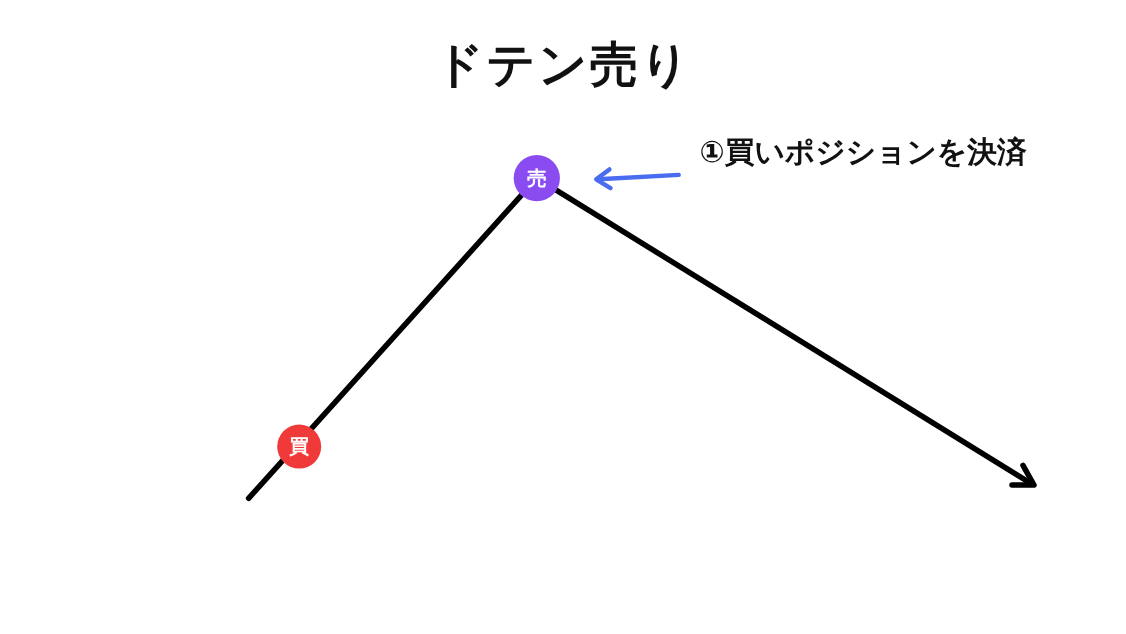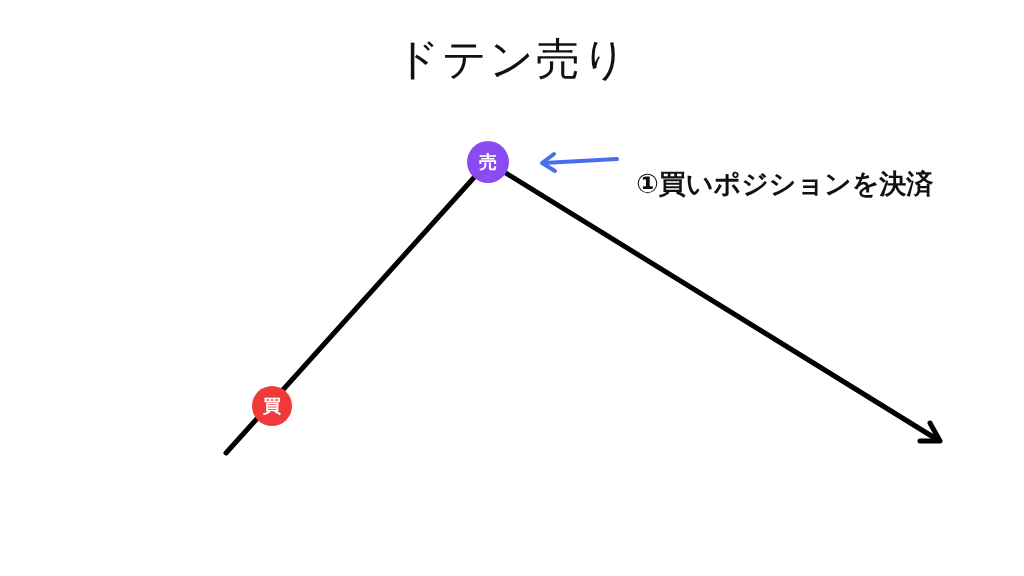--- a/index.html
+++ b/index.html
@@ -1,20 +1,20 @@
 <!DOCTYPE html>
 <html><head>
 <meta charset="utf-8">
 <style>
   html, body { margin:0; padding:0; background:#ffffff; }
   .stage { position:relative; width:1024px; height:576px; overflow:hidden; background:#ffffff; font-family:"DejaVu Sans", sans-serif; }
-  .title { position:absolute; left:0; width:1024px; top:30px; text-align:center; font-size:44px; font-weight:normal; color:#111; letter-spacing:2px; }
+  .title { position:absolute; left:0; width:1024px; top:30px; text-align:center; font-size:44px; font-weight:bold; color:#111; letter-spacing:2px; }
   svg.lines { position:absolute; left:0; top:0; }
   .badge { position:absolute; border-radius:50%; color:#fff; font-weight:bold; font-size:18px; display:flex; align-items:center; justify-content:center; }
-  .note { position:absolute; left:636px; font-size:27px; font-weight:bold; color:#111; white-space:nowrap;margin-top:46px; }
+  .note { position:absolute; left:636px; font-size:27px; font-weight:bold; color:#111; white-space:nowrap; }
 </style>
 </head>
 <body>
 
 <div class="stage">
   <div class="title">ドテン売り</div>
 
   <svg class="lines" width="1024" height="576">
     <polyline points="226,453 488,162 938,440" fill="none" stroke="#000" stroke-width="5" stroke-linecap="round" stroke-linejoin="round"></polyline>
     <polyline points="930,423 940,441 920,441" fill="none" stroke="#000" stroke-width="5" stroke-linecap="round" stroke-linejoin="round"></polyline>

